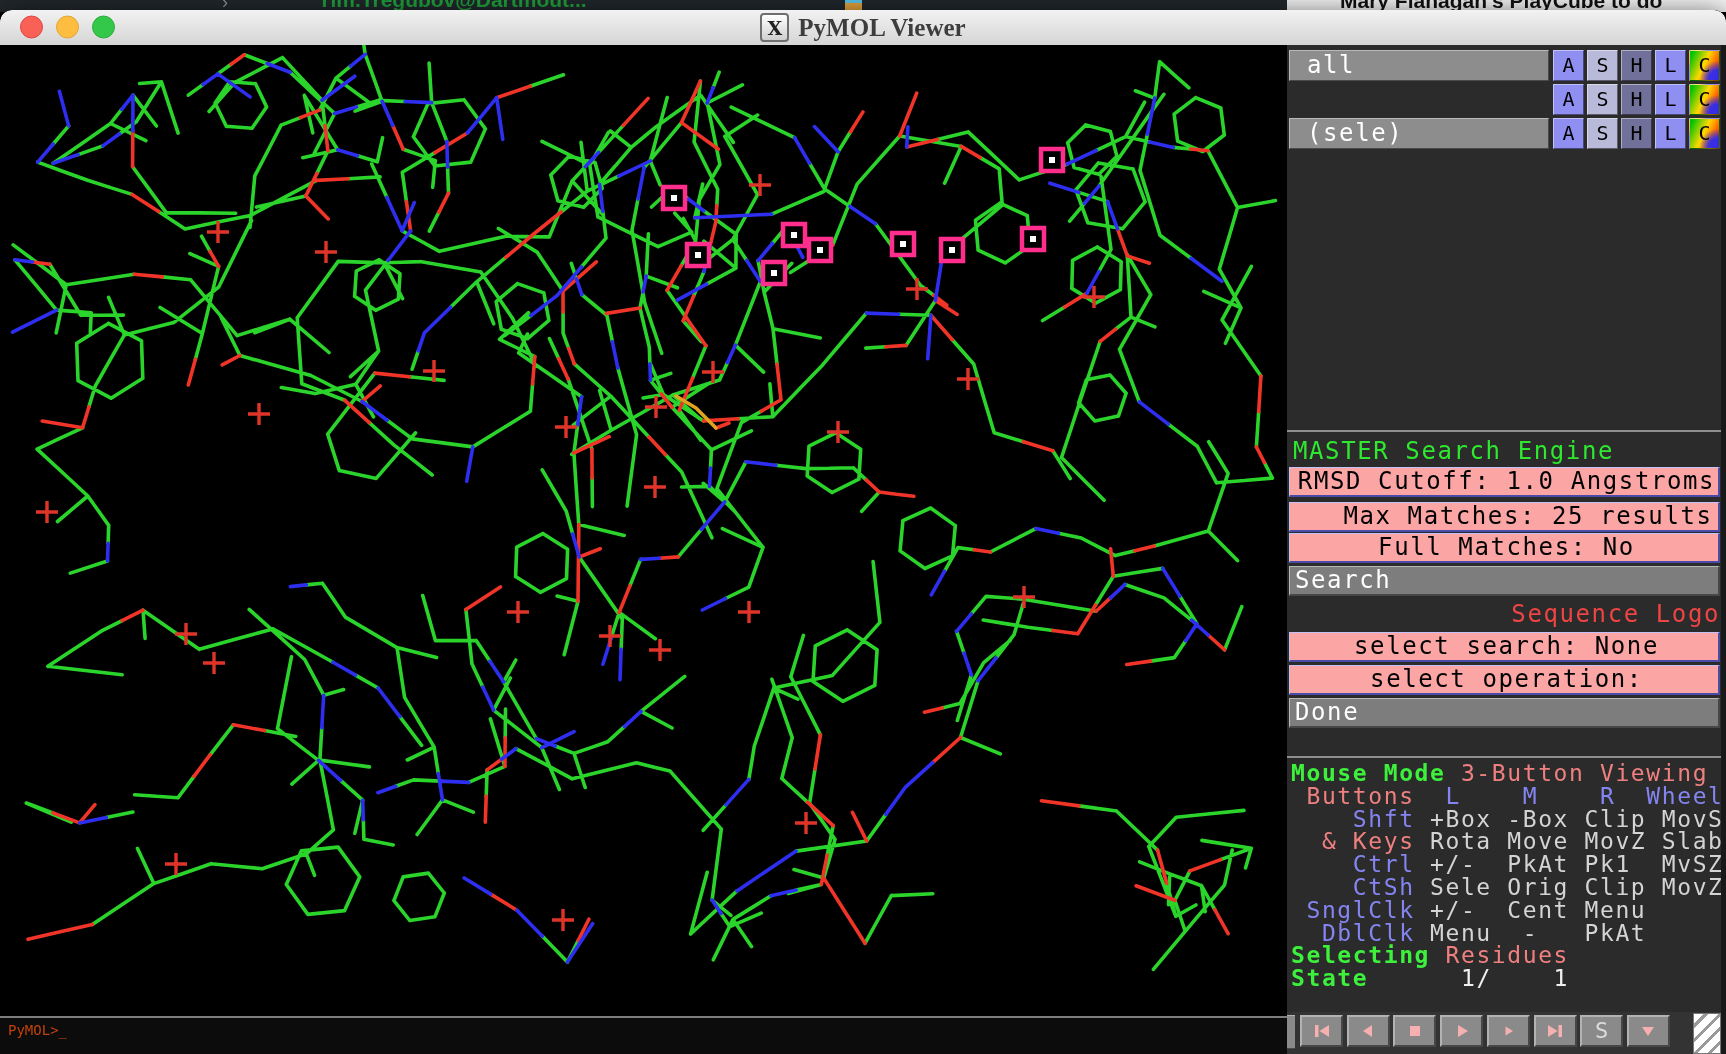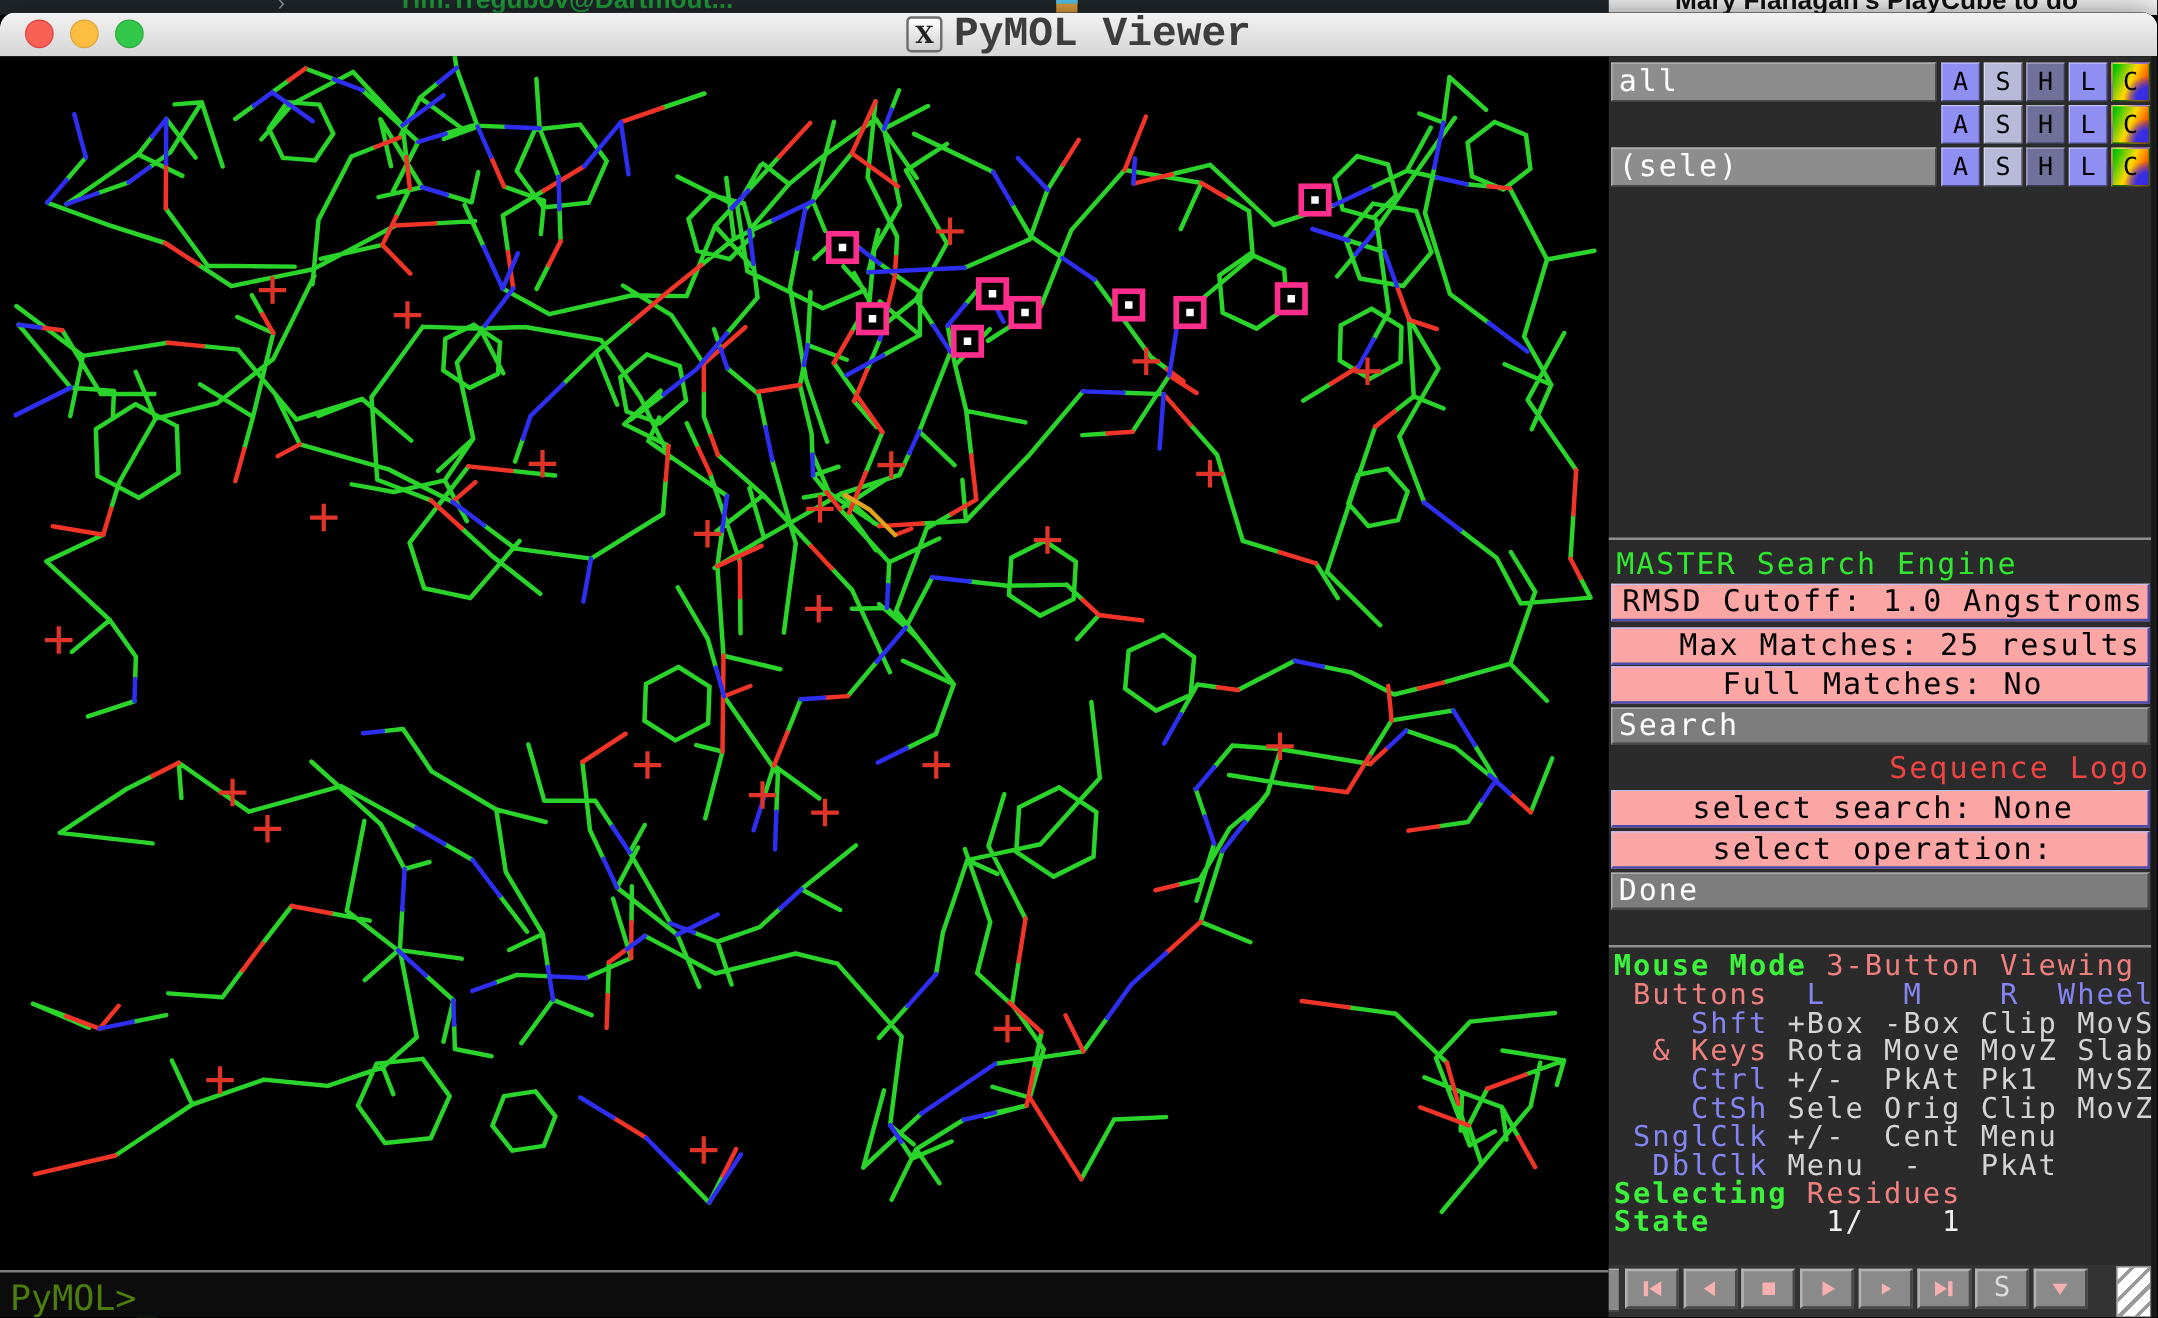--- a/index.html
+++ b/index.html
@@ -23,44 +23,44 @@
             background:linear-gradient(#f2f2f2,#d5d5d5);border-bottom:1px solid #a6a6a6;
             border-radius:12px 12px 0 0;}
   .tl{position:absolute;top:17px;width:21px;height:21px;border-radius:50%;transform:translateY(-50%);}
   .tl.red{left:20px;background:#f96157;border:1px solid #dd4741;}
   .tl.yellow{left:56px;background:#fdbd41;border:1px solid #dea73a;}
   .tl.green{left:92px;background:#34c84a;border:1px solid #2dad41;}
   .title-wrap{position:absolute;left:0;top:0;width:100%;height:35px;display:flex;align-items:center;justify-content:center;gap:9px;}
   .x11{width:25px;height:25px;border:2px solid #6f6f6f;border-radius:4px;background:linear-gradient(#fff,#cfcfcf);
        display:flex;align-items:center;justify-content:center;font-family:"DejaVu Serif",serif;
        font-size:19px;font-weight:bold;color:#222;}
-  .win-title{font-family:Liberation Mono, monospace;font-size:33px;font-weight:600;color:#3d3d3d;}
+  .win-title{font-family:Liberation Serif, serif;font-size:25px;font-weight:600;color:#3d3d3d;}
 
   
   .gl{position:absolute;left:0;top:35px;right:0;bottom:0;background:#000;}
   #mol{position:absolute;left:0;top:0;}
 
   .overlay-msg{position:absolute;left:31px;top:39px;width:620px;height:55px;background:#3c3c3c;
                color:#2fe82f;font-size:24px;letter-spacing:.6px;line-height:55px;padding-left:12px;
                box-sizing:border-box;white-space:nowrap;}
 
   .cmdbar{position:absolute;left:0;bottom:0;width:1287px;height:38px;background:#0c0c0c;
           border-top:2px solid #7d7d7d;box-sizing:border-box;}
-  .cmdbar .prompt{position:absolute;left:8px;top:4px;color:#4d7c0f;font-size:28px;white-space:pre;}
+  .cmdbar .prompt{position:absolute;left:8px;top:4px;color:#c2410c;font-size:14px;white-space:pre;}
 
   
   .sidebar{position:absolute;left:1287px;top:0;width:439px;bottom:0;background:#2b2b2b;}
   .edge-strip{position:absolute;right:0;top:0;width:5px;height:100%;background:#191919;}
 
   .obj-row{position:absolute;left:0;width:434px;height:31px;}
   .obj-label{position:absolute;left:2px;top:0;width:260px;height:31px;background:#8d8d8d;
              border-top:1px solid #b9b9b9;border-left:1px solid #b9b9b9;
              border-bottom:1px solid #4a4a4a;border-right:1px solid #4a4a4a;
              box-sizing:border-box;color:#fff;font-size:24px;letter-spacing:1.6px;line-height:29px;
-             padding-left:5px;white-space:pre;}
+             padding-left:17px;white-space:pre;}
   .obj-label .state{color:#3cf03c;}
   .obj-btn{position:absolute;top:0;width:31px;height:31px;box-sizing:border-box;color:#000;
            font-size:20px;text-align:center;line-height:29px;
            border-top:1px solid rgba(255,255,255,.45);border-left:1px solid rgba(255,255,255,.45);
            border-bottom:1px solid rgba(0,0,0,.5);border-right:1px solid rgba(0,0,0,.5);}
   .btn-A,.btn-L{background:#8f8ff2;}
   .btn-S{background:#b9b9d9;}
   .btn-H{background:#70709a;}
   .btn-C{background:
       radial-gradient(circle at 96% 96%, rgba(45,45,240,.95) 0 22%, rgba(45,45,240,0) 46%),

